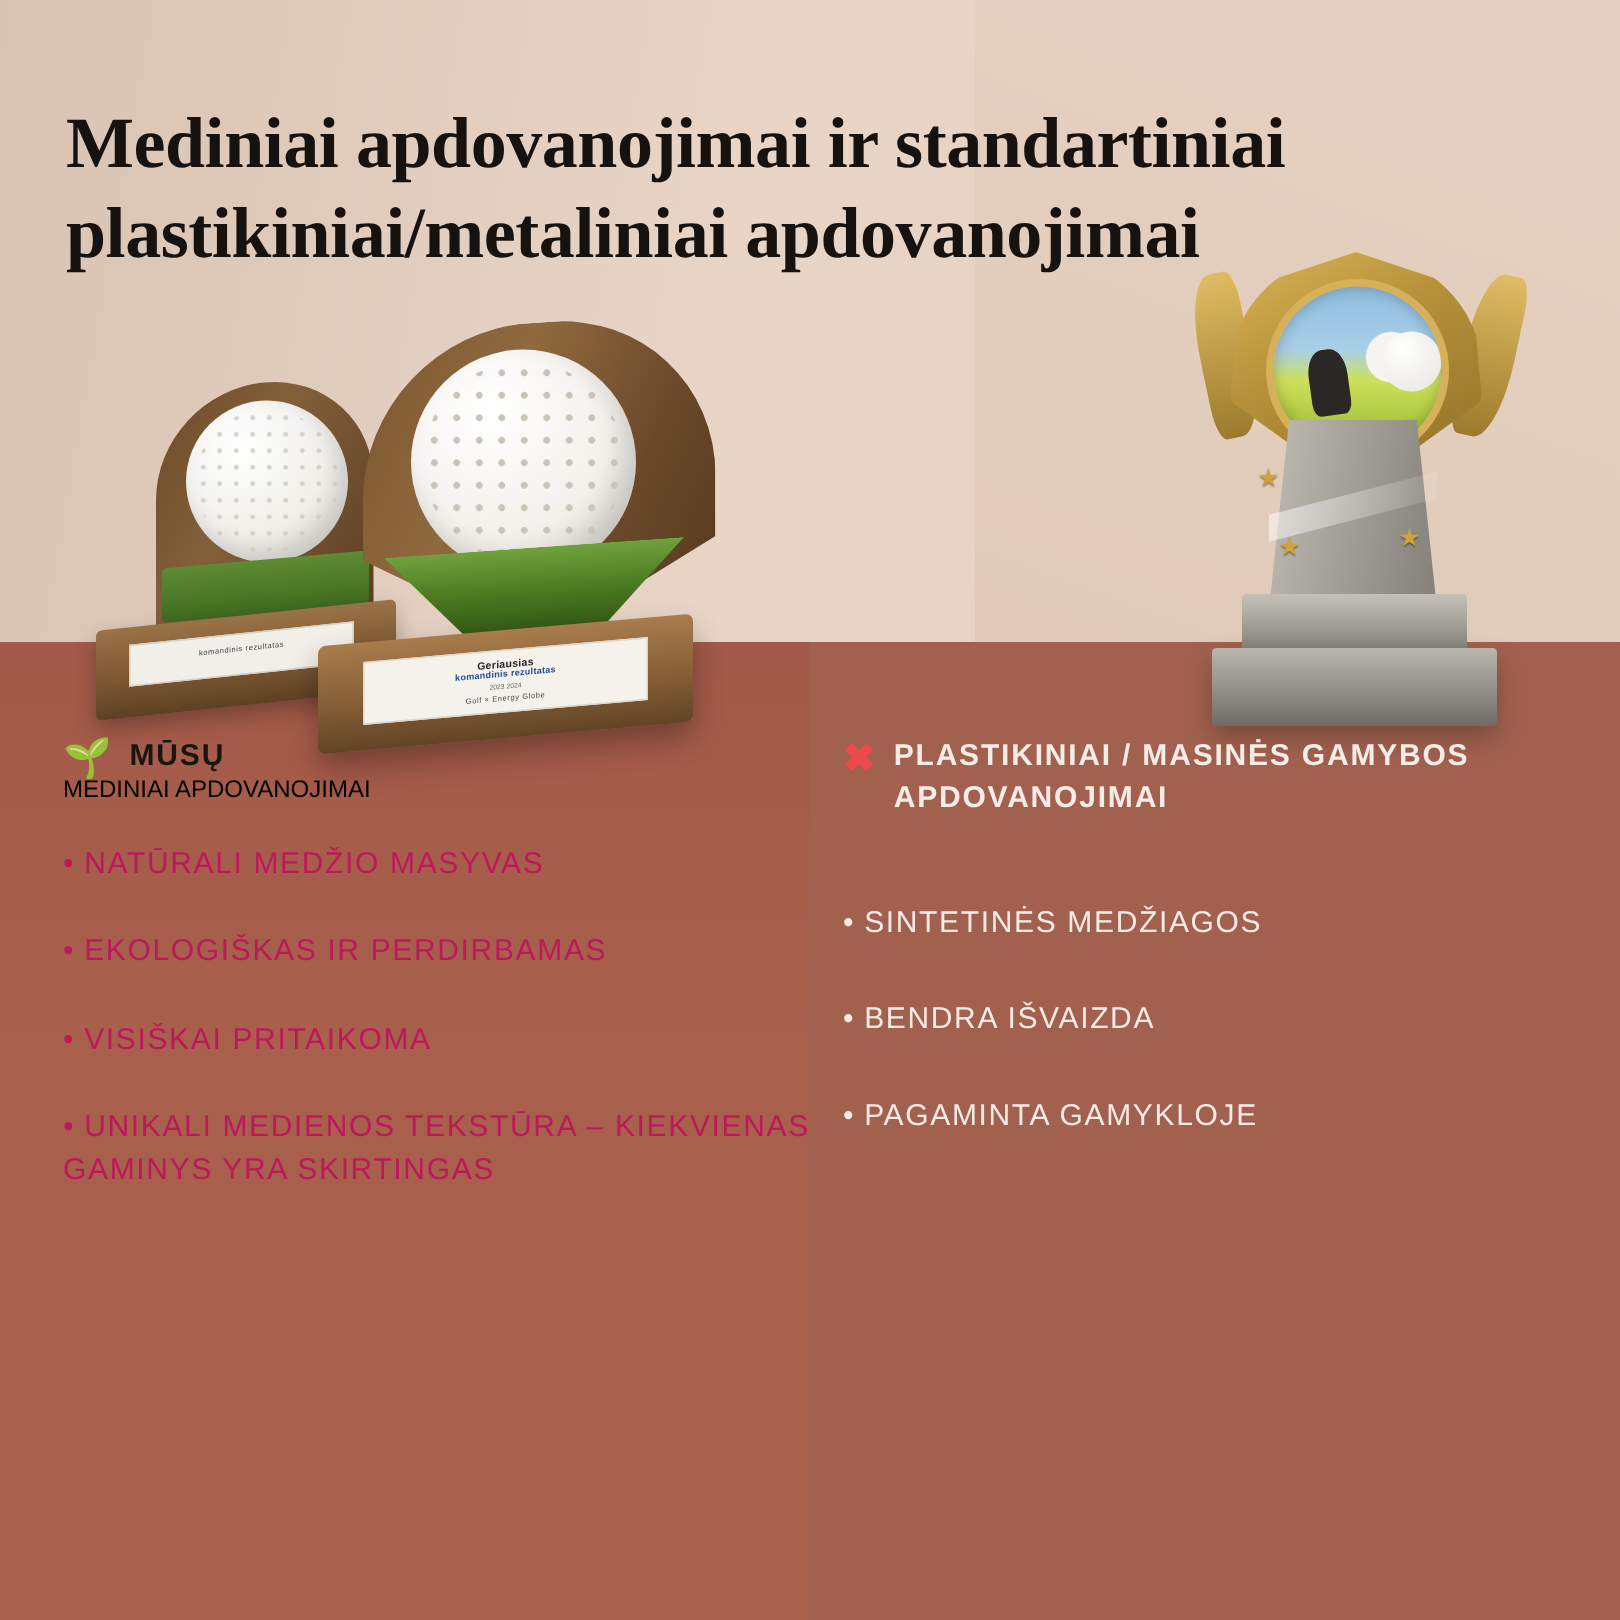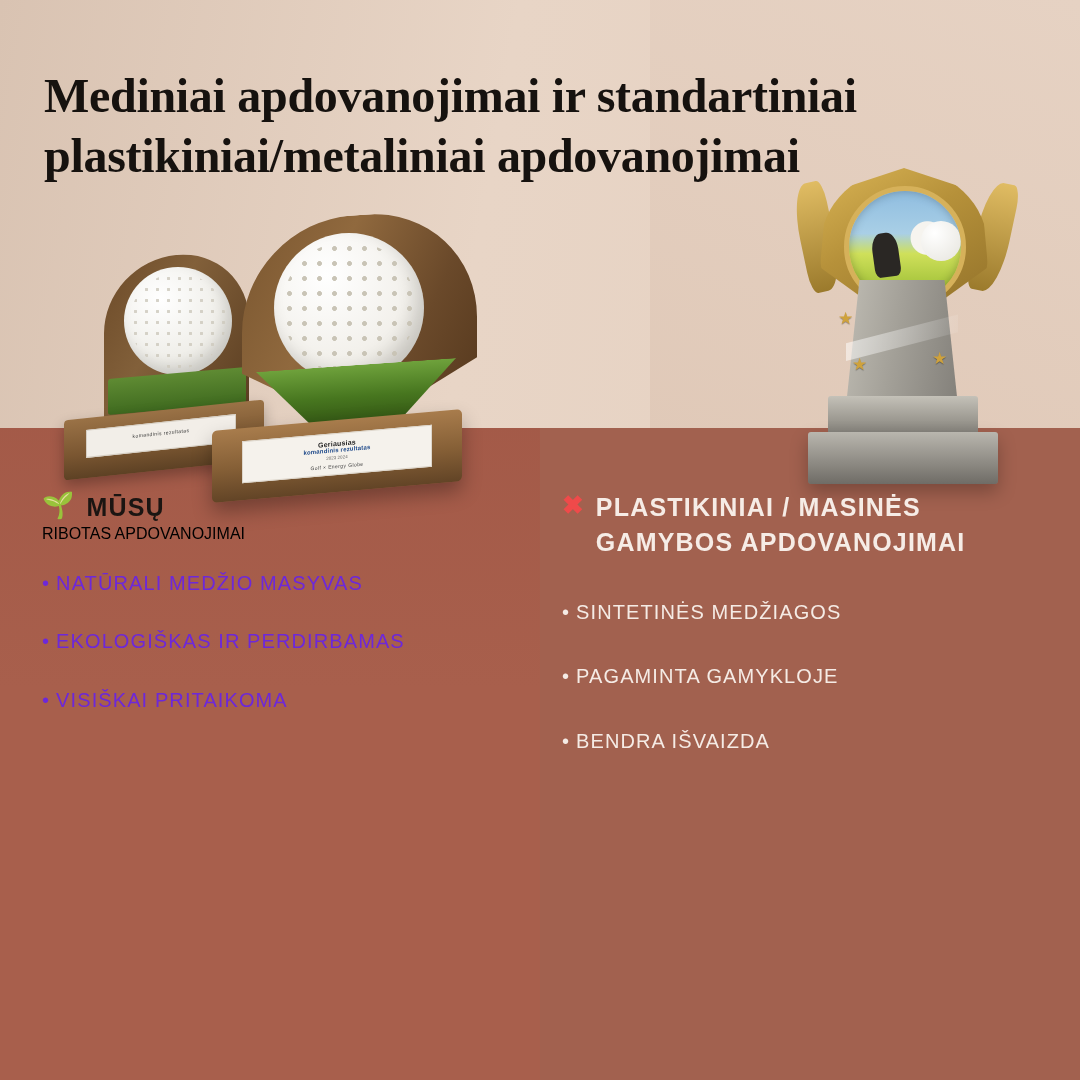--- a/index.html
+++ b/index.html
@@ -222,37 +222,37 @@
     top: 490px;
   }
   .col-left { left: 42px; width: 500px; }
   .col-right { left: 562px; width: 500px; }
 
   .head-row { display: flex; align-items: flex-start; gap: 12px; }
   .head-icon { font-size: 26px; line-height: 1; margin-top: 2px; }
   .head-icon.leaf { color: #8fbf5f; }
   .head-icon.cross { color: #ef4a4a; font-weight: bold; }
   .head-text {
-    font-size: 25px; font-weight: bold; letter-spacing: 1.2px; line-height: 1.4;
+    font-size: 20px; font-weight: bold; letter-spacing: 1.2px; line-height: 1.4;
     text-transform: uppercase;
   }
   .head-left .head-text { color: #1b1512; }
   .head-right .head-text { color: #f6ece6; }
 
   ul.features { list-style: none; margin-top: 26px; }
   ul.features li {
     font-size: 20px;
     letter-spacing: 1.1px;
     line-height: 1.42;
     margin-bottom: 30px;
     text-transform: uppercase;
   }
-  .col-left ul.features li { color: #6d28d9; }
+  .col-left ul.features li { color: #be185d; }
   .col-right ul.features li { color: #f5ebe5; }
-  .col-right ul.features { margin-top: 38px; }
+  .col-right ul.features { margin-top: 55px; }
   .col-right ul.features li { margin-bottom: 36px; }
   .bullet { margin-right: 6px; }
 </style>
 </head>
 <body>
 
 <div class="bg-top"></div>
 <div class="bg-top-right"></div>
 <div class="bg-bottom-left"></div>
 <div class="bg-bottom-right"></div>
@@ -303,33 +303,34 @@
   <div class="t-base2"></div>
 </div>
 
 <div class="col col-left">
   <div class="head-row head-left">
     <span class="head-icon leaf">🌱</span>
     <div>
       <div class="head-text">MŪSŲ</div>
     </div>
   </div>
-  <div class="head-sub">RIBOTAS APDOVANOJIMAI</div>
+  <div class="head-sub">MEDINIAI APDOVANOJIMAI</div>
 
   <ul class="features">
     <li><span class="bullet">•</span><span>NATŪRALI MEDŽIO MASYVAS</span></li>
     <li><span class="bullet">•</span><span>EKOLOGIŠKAS IR PERDIRBAMAS</span></li>
     <li><span class="bullet">•</span><span>VISIŠKAI PRITAIKOMA</span></li>
+    <li><span class="bullet">•</span><span>UNIKALI MEDIENOS TEKSTŪRA – KIEKVIENAS GAMINYS YRA SKIRTINGAS</span></li>
   </ul>
 </div>
 
 <div class="col col-right">
   <div class="head-row head-right">
     <span class="head-icon cross">✖</span>
     <div class="head-text">PLASTIKINIAI / MASINĖS GAMYBOS APDOVANOJIMAI</div>
   </div>
 
   <ul class="features">
     <li><span class="bullet">•</span><span>SINTETINĖS MEDŽIAGOS</span></li>
+    <li><span class="bullet">•</span><span>BENDRA IŠVAIZDA</span></li>
     <li><span class="bullet">•</span><span>PAGAMINTA GAMYKLOJE</span></li>
-    <li><span class="bullet">•</span><span>BENDRA IŠVAIZDA</span></li>
   </ul>
 </div>
 
 </body></html>

